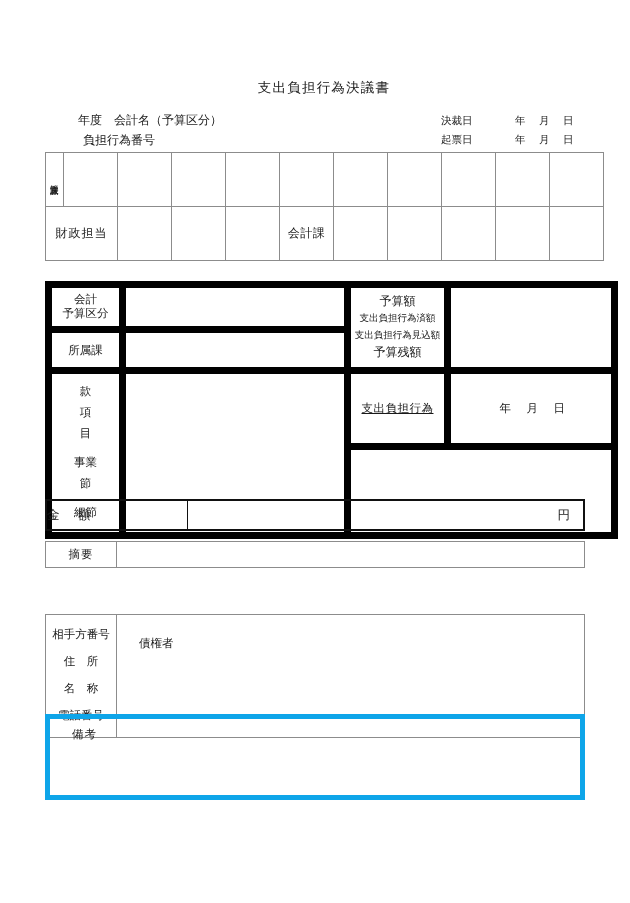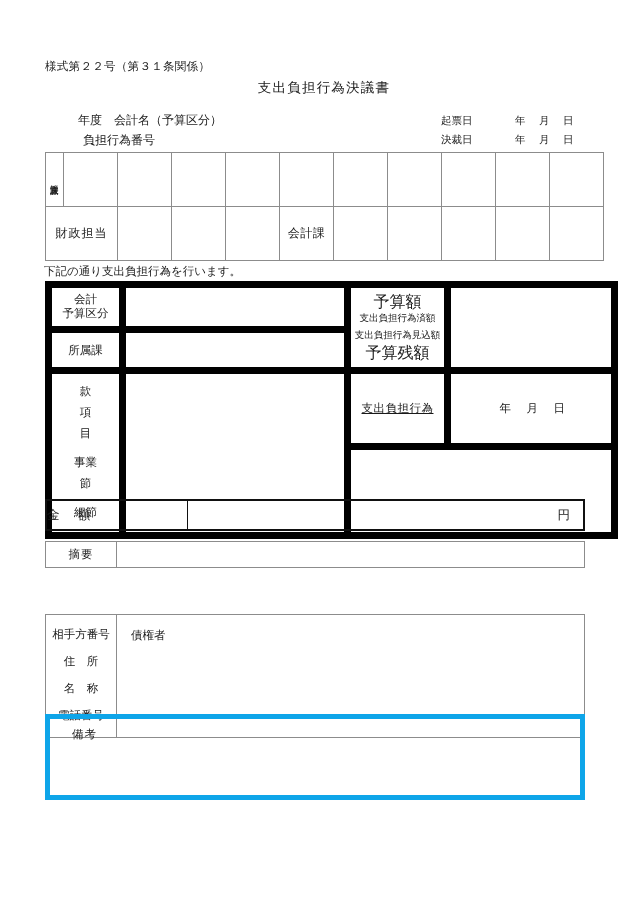--- a/index.html
+++ b/index.html
@@ -127,21 +127,21 @@
   .stack { line-height: 14px; text-align: center; }
   .stack div { white-space: nowrap; }
   .lbl-kaikei { padding: 2px 0 3px; }
   .lbl-shozoku { padding: 3px 0; }
 
   .acct-stack { line-height: 21px; padding: 7px 0 9px; }
   .acct-stack .sp { height: 8px; }
   .acct-stack .t1 { letter-spacing: 0px; }
 
   .amt-stack { line-height: 17px; padding: 5px 0 6px; }
-  .amt-stack .big { font-size: 16px; }
+  .amt-stack .big { font-size: 12px; }
   .amt-stack .small { font-size: 9.5px; }
 
   .shishutsu-lbl { text-align: center; letter-spacing: 0.5px; text-decoration: underline; }
   .ymd-cell { text-align: center; }
   .ymd-cell span { display: inline-block; width: 27px; text-align: left; }
   .ymd-cell .pad { padding-left: 18px; }
 
   
   .money {
     left: 45px;
@@ -182,21 +182,21 @@
   .creditor {
     left: 45px;
     top: 582px;
     width: 540px;
     border-collapse: collapse;
     table-layout: fixed;
     margin-top: 32px;
   }
   .creditor td {
     border: 1px solid #8c8c8c;
-    padding: 4px;
+    padding: 12px;
     font-size: 11.5px;
     vertical-align: top;
   }
   .creditor .cr-lbl {
     width: 70px;
     text-align: center;
     vertical-align: middle;
     padding: 0;
   }
   .cr-stack { line-height: 27px; padding: 6px 0 8px; text-align: center; }
@@ -213,35 +213,34 @@
     box-sizing: border-box;
     font-size: 11.5px;
   }
   .notes-label { padding: 8px 0 0 22px; letter-spacing: 1px; }
 </style>
 </head>
 <body>
 
 <div class="page">
 
-  <div class="abs form-no">様式第２２号（第３１条関係）</div>
   <div class="abs doc-title">支出負担行為決議書</div>
 
   <div class="abs meta-left">
     <div class="row1">年度　会計名（予算区分）</div>
     <div class="row2">負担行為番号</div>
   </div>
 
   <div class="abs meta-right">
     <div>
+      <span class="lbl">決裁日</span><span class="ymd"><span>年</span><span>月</span><span>日</span></span>
+    </div>
+    <div>
       <span class="lbl">起票日</span><span class="ymd"><span>年</span><span>月</span><span>日</span></span>
     </div>
-    <div>
-      <span class="lbl">決裁日</span><span class="ymd"><span>年</span><span>月</span><span>日</span></span>
-    </div>
   </div>
 
   <table class="abs approval">
     <tbody>
         <tr>
       <td class="narrow-col">
         <span class="vert-label">主管課決裁</span>
       </td>
       <td class="wide-col"></td>
       <td class="wide-col"></td>
@@ -262,21 +261,20 @@
       <td class="acct-label">会計課</td>
       <td></td>
       <td></td>
       <td></td>
       <td></td>
       <td></td>
     </tr>
   </tbody>
     </table>
 
-  <div class="abs statement">下記の通り支出負担行為を行います。</div>
 
   <table class="abs budget">
     <tbody>
         <tr>
       <td class="c-lbl" style="height:28px;">
         <div class="stack lbl-kaikei">
           <div>会計</div>
           <div>予算区分</div>
         </div>
       </td>

